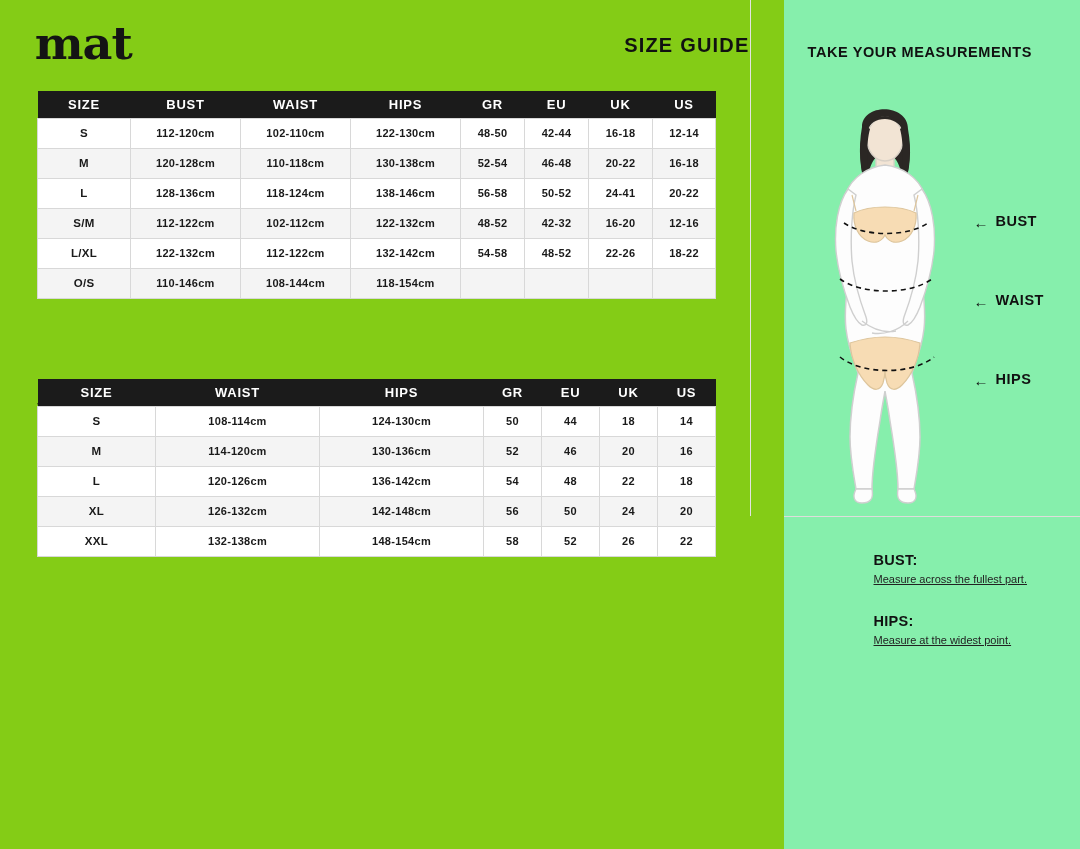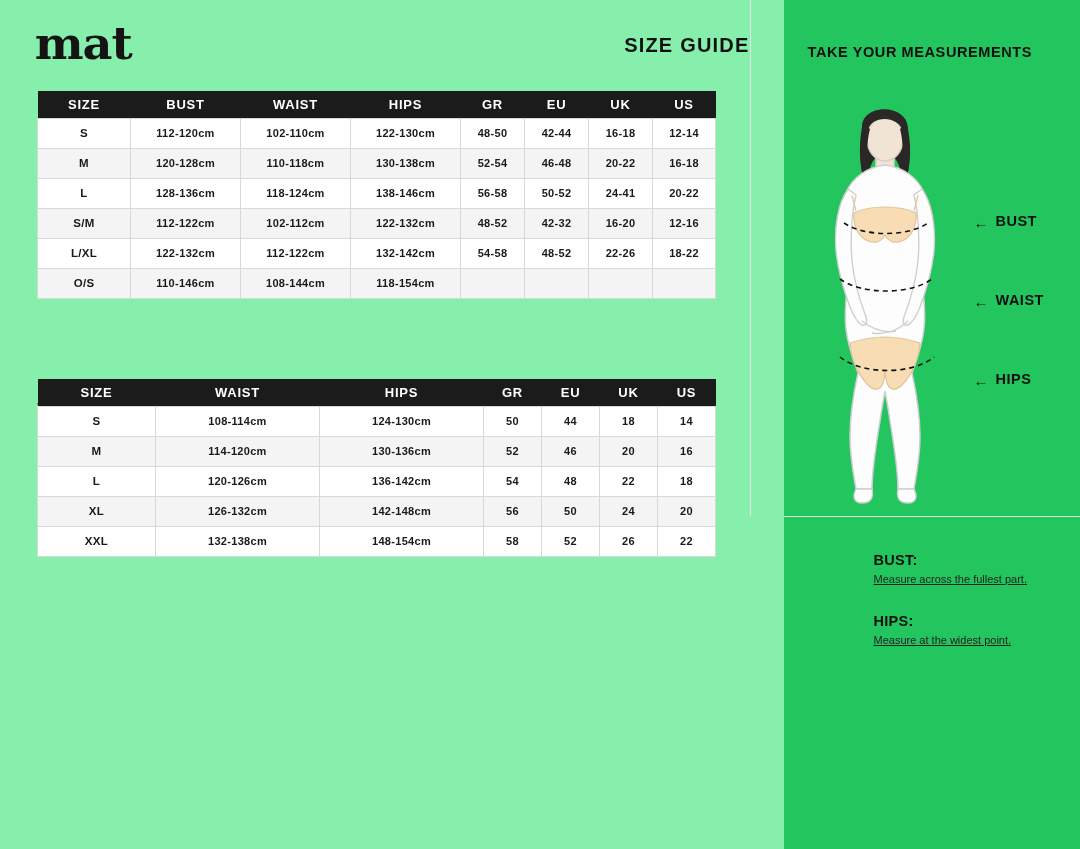--- a/index.html
+++ b/index.html
@@ -13,21 +13,21 @@
   }
   .page {
     position: relative;
     width: 1080px; height: 849px;
     display: flex;
   }
   
   .left {
     width: 872px;
     height: 849px;
-    background: #86efac;
+    background: #84cc16;
     position: relative;
     padding: 0;
   }
   .brand {
     position: absolute;
     left: 37px; top: 22px;
     font-family: "DejaVu Serif", serif;
     font-size: 44px;
     font-weight: bold;
     letter-spacing: -1px;
@@ -102,21 +102,21 @@
   #jeans-table col.j2 { width: 164px; }
   #jeans-table col.j3 { width: 58px; }
   #jeans-table col.j4 { width: 58px; }
   #jeans-table col.j5 { width: 58px; }
   #jeans-table col.j6 { width: 58px; }
 
   
   .right {
     width: 330px;
     height: 849px;
-    background: #22c55e;
+    background: #86efac;
     position: relative;
   }
   .right-title {
     position: absolute;
     left: 24px; top: 44px;
     font-size: 14.5px;
     font-weight: bold;
     letter-spacing: 0.6px;
     color: #111;
   }

